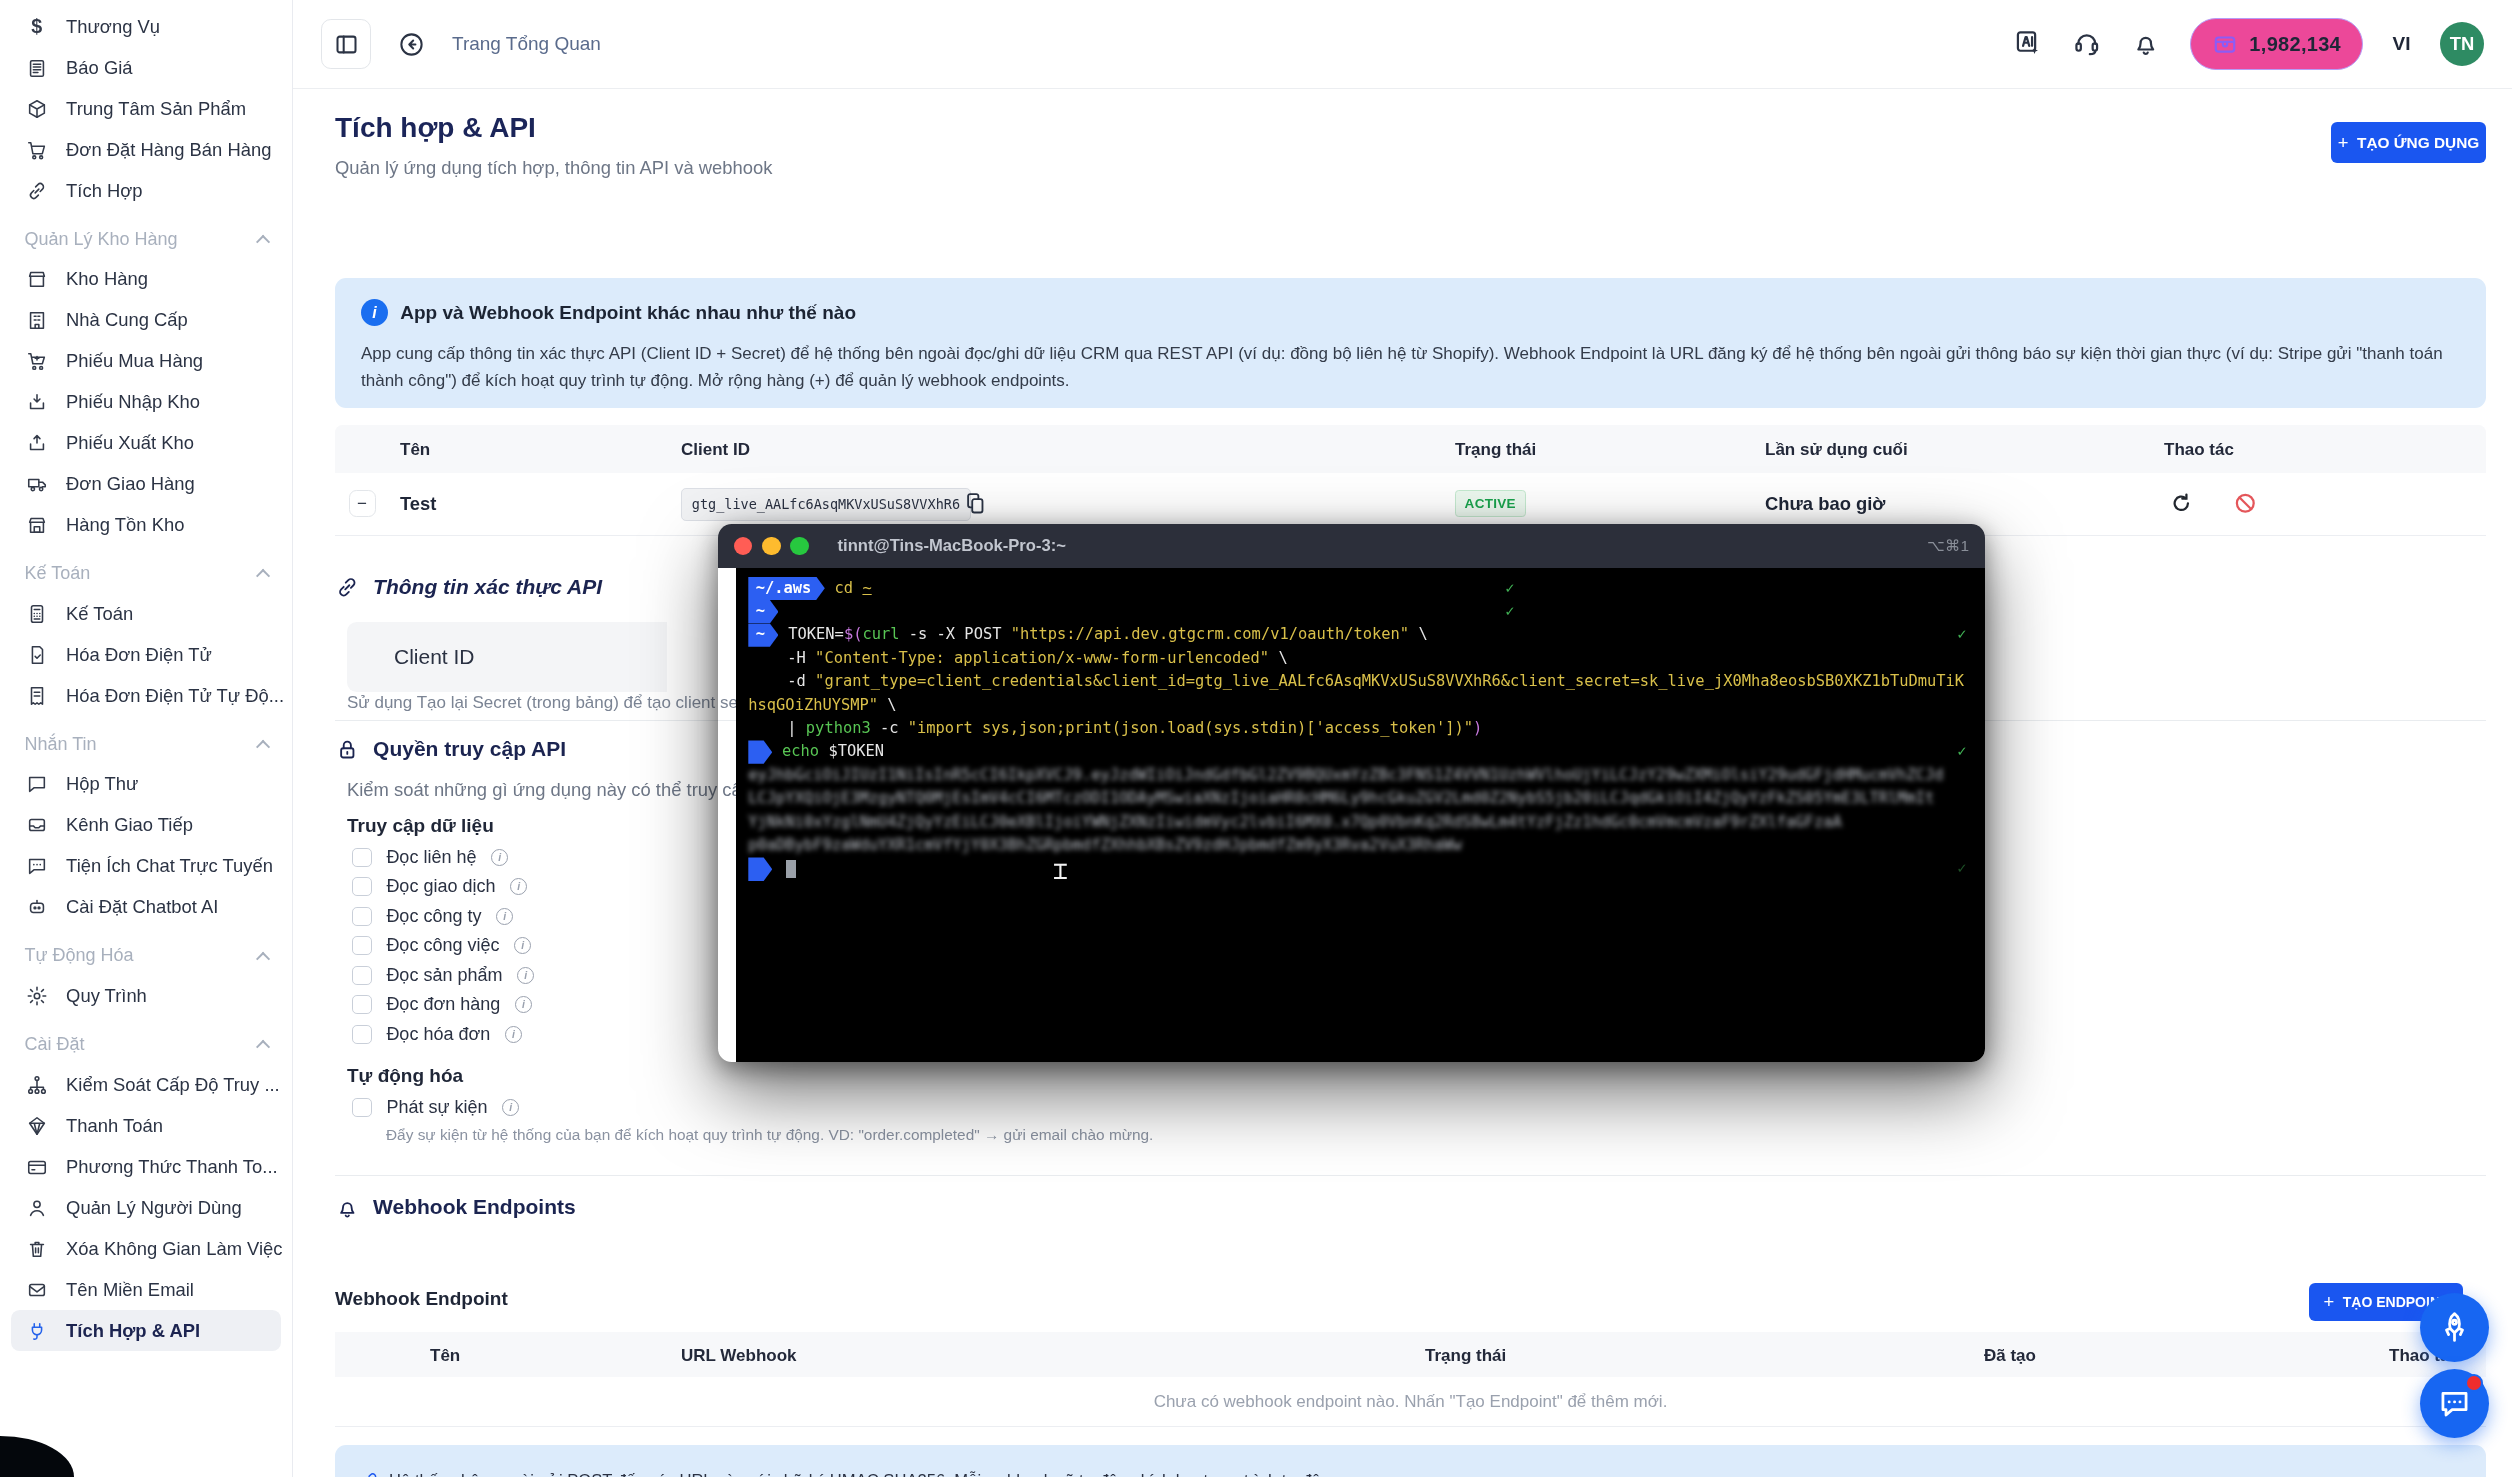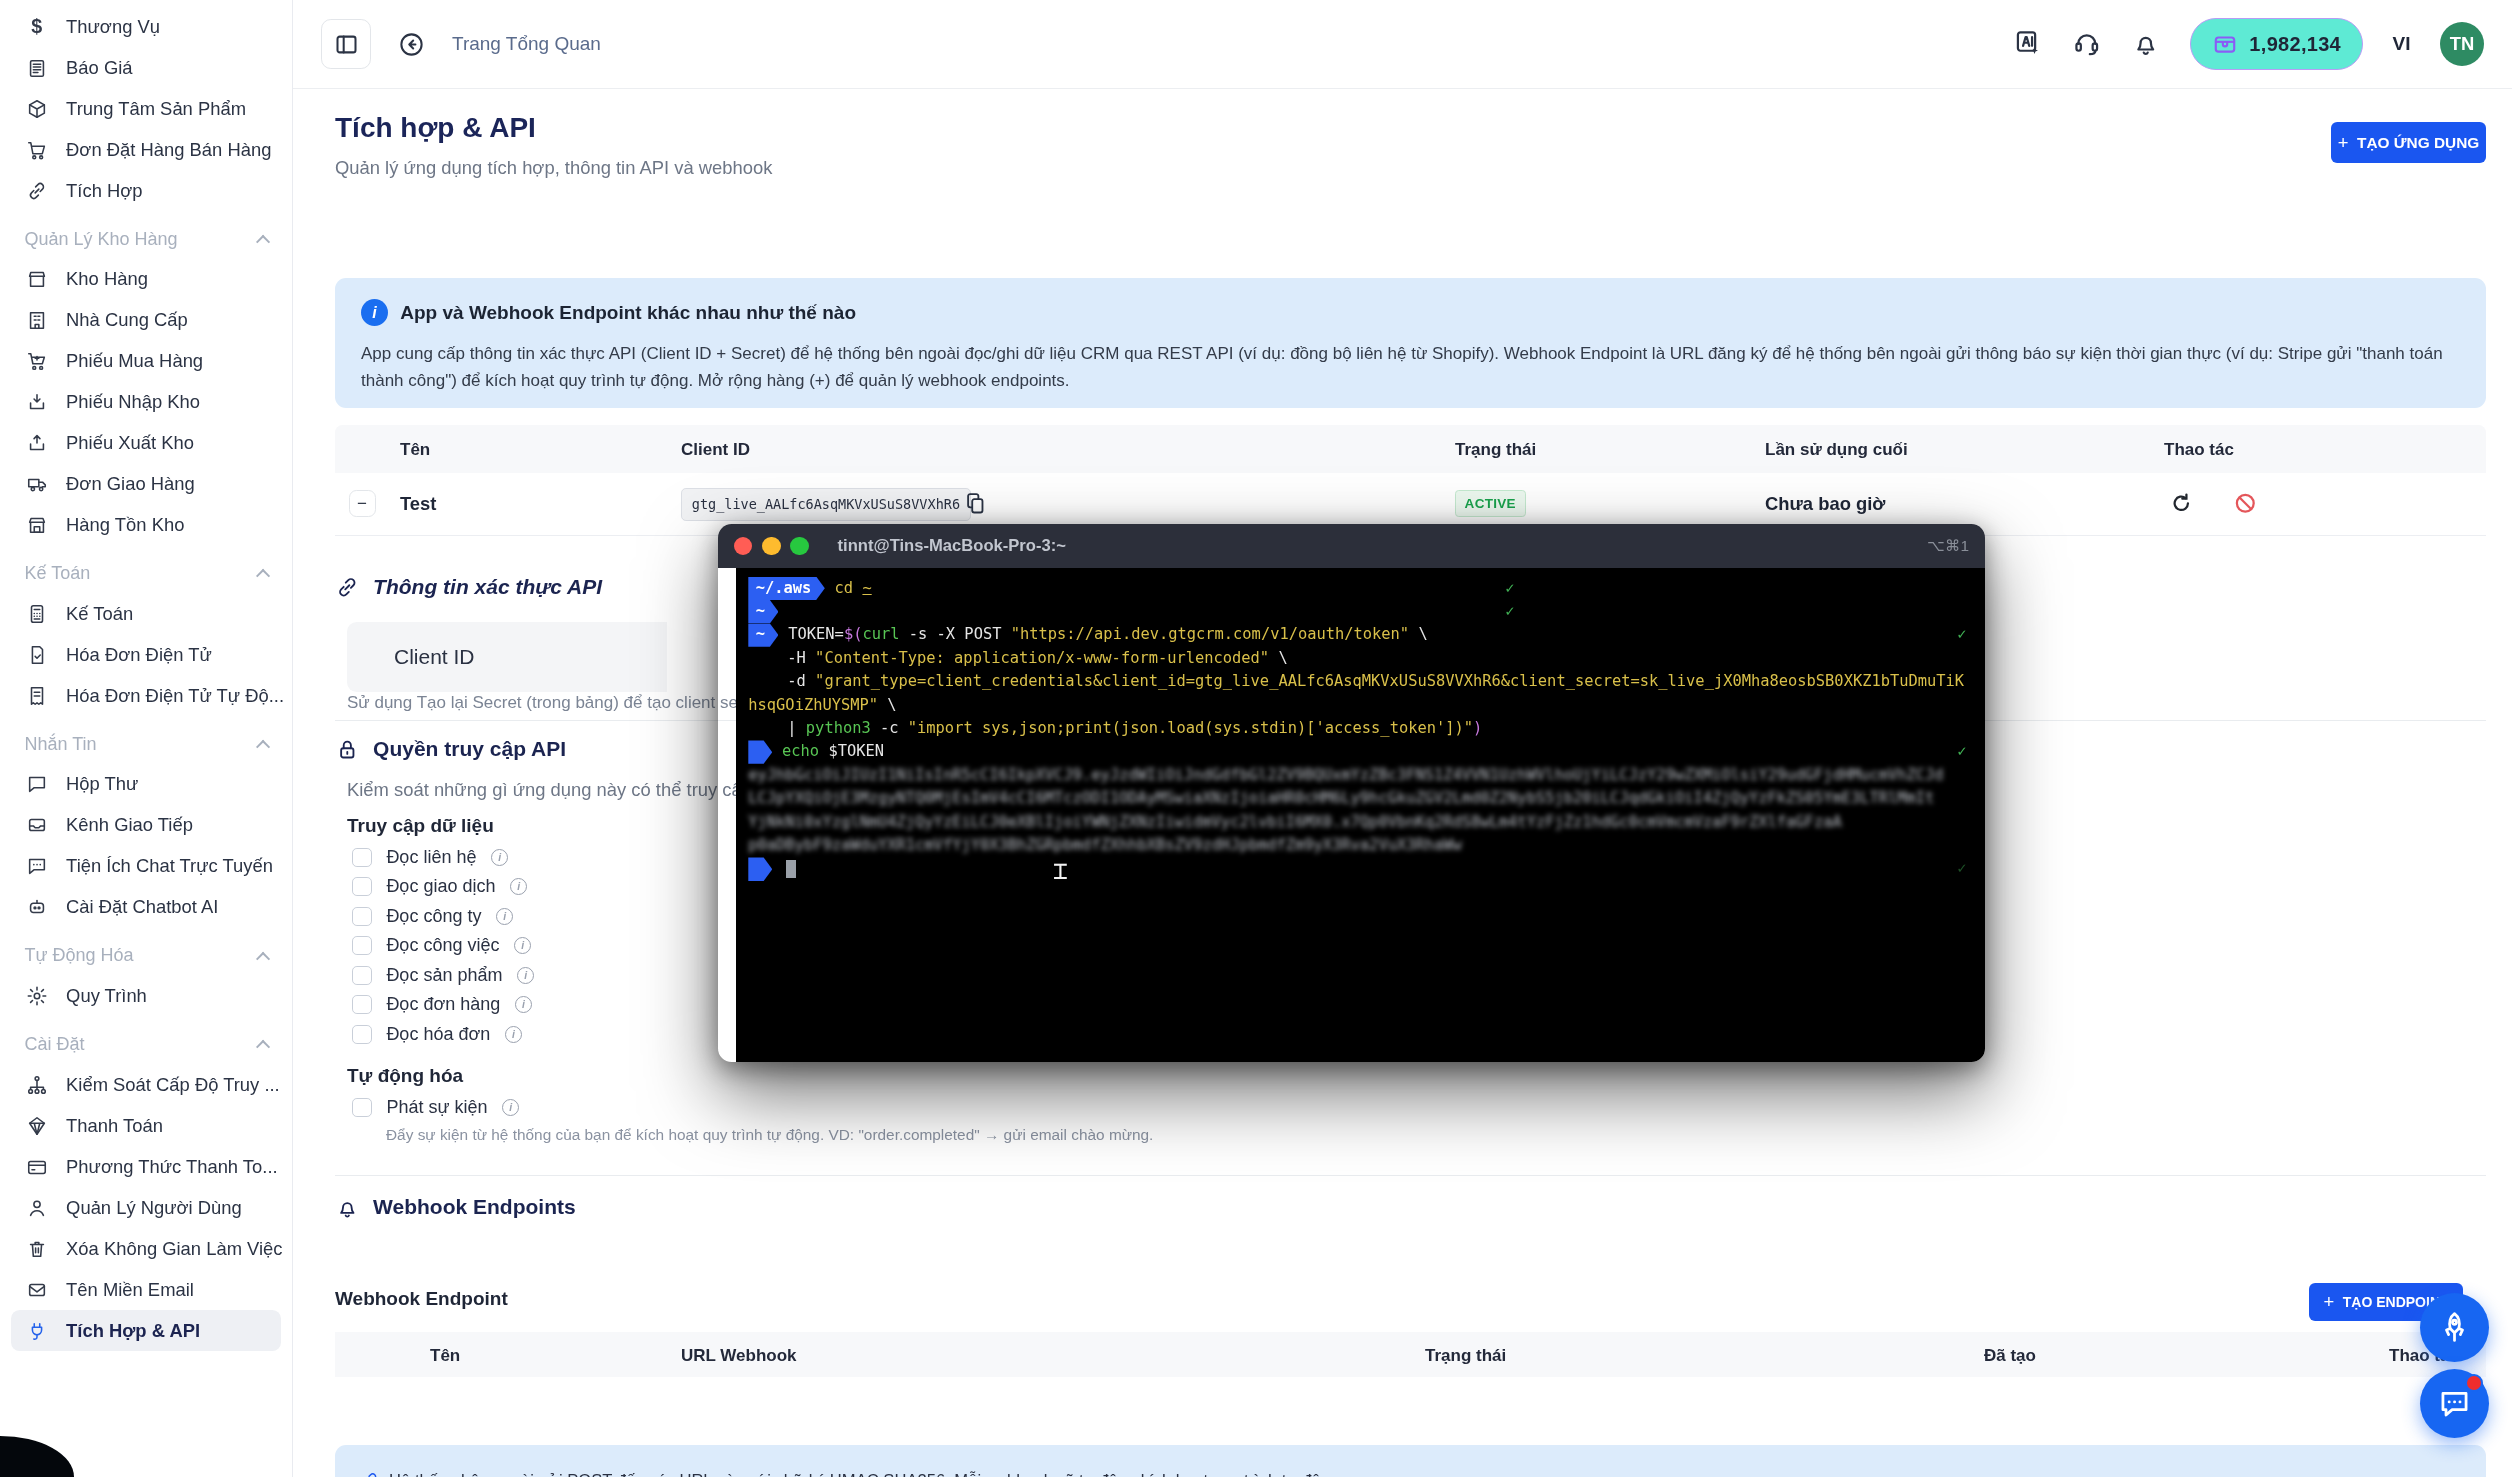--- a/index.html
+++ b/index.html
@@ -20,21 +20,21 @@
   
   .main { position:absolute; left:293px; top:0; width:2219px; height:1477px; }
   .hdr { position:absolute; left:0; top:0; width:100%; height:89px; background:#fff; border-bottom:1.2px solid #eceef1; display:flex; align-items:center; padding:0 28px; z-index:4;}
   .hdr-left { display:flex; align-items:center; gap:21px; }
   .panel-btn { width:50px; height:50px; border:1.2px solid #e3e6ea; border-radius:9.8px; display:flex; align-items:center; justify-content:center;}
   .panel-btn svg, .circ-btn svg { width:27px; height:27px; stroke:#2b3344; fill:none; stroke-width:1.8; stroke-linecap:round; stroke-linejoin:round;}
   .circ-btn { width:39px; height:39px; display:flex; align-items:center; justify-content:center;}
   .bclink { font-size:19px; color:#5a6b8c; }
   .hdr-right { margin-left:auto; display:flex; align-items:center; gap:29.5px; }
   .hic svg { width:29.5px; height:29.5px; stroke:#2b3344; fill:none; stroke-width:1.8; stroke-linecap:round; stroke-linejoin:round; }
-  .credit { display:flex; align-items:center; gap:11px; border:1.8px solid #b79cf6; background:#5eead4; border-radius:614px; padding:12px 21px; }
+  .credit { display:flex; align-items:center; gap:11px; border:1.8px solid #b79cf6; background:#ec4899; border-radius:614px; padding:12px 21px; }
   .credit svg { width:26px; height:26px; stroke:#8b5cf6; fill:none; stroke-width:2; }
   .credit b { font-size:20px; color:#1f2637; letter-spacing:0.3px;}
   .lang { font-size:19px; font-weight:700; color:#1f2637; }
   .avatar { width:44px; height:44px; border-radius:50%; background:#2e8b63; color:#fff; font-size:18.4px; font-weight:700; display:flex; align-items:center; justify-content:center;}
 
   
   .pg-title { position:absolute; left:42px; top:112px; font-size:28px; font-weight:700; color:#1b2559; }
   .pg-sub { position:absolute; left:42px; top:157px; font-size:18.4px; color:#6d7686; }
   .btn-blue { background:#1a56f0; color:#fff; border:none; border-radius:6.1px; font-weight:700; font-family:inherit; display:flex; align-items:center; gap:8.6px; }
   .btn-create { position:absolute; left:2038px; top:122px; width:155px; height:41px; font-size:15.4px; justify-content:center; }
@@ -569,20 +569,21 @@
         <span>TẠO ENDPOINT</span>
       </button>
 
     <div class="whead">
       <span style="left:95px; top:13.5px">Tên</span>
       <span style="left:346px; top:13.5px">URL Webhook</span>
       <span style="left:1090px; top:13.5px">Trạng thái</span>
       <span style="left:1649px; top:13.5px">Đã tạo</span>
       <span style="left:2054px; top:13.5px">Thao tác</span>
     </div>
+    <div class="wempty">Chưa có webhook endpoint nào. Nhấn "Tạo Endpoint" để thêm mới.</div>
 
     <div class="bluebar">
       <div class="bluebar-inner">
         <svg viewBox="0 0 24 24">
             <path d="M10 14l4-4"></path>
             <path d="M8.5 11.5L6 14a3.5 3.5 0 105 5l2.5-2.5M15.5 12.5L18 10a3.5 3.5 0 10-5-5l-2.5 2.5"></path>
           </svg>
         <span>Hệ thống bên ngoài gửi POST đến các URL này với chữ ký HMAC SHA256. Mỗi webhook sẽ tự động kích hoạt quy trình tự động</span>
       </div>
     </div>

